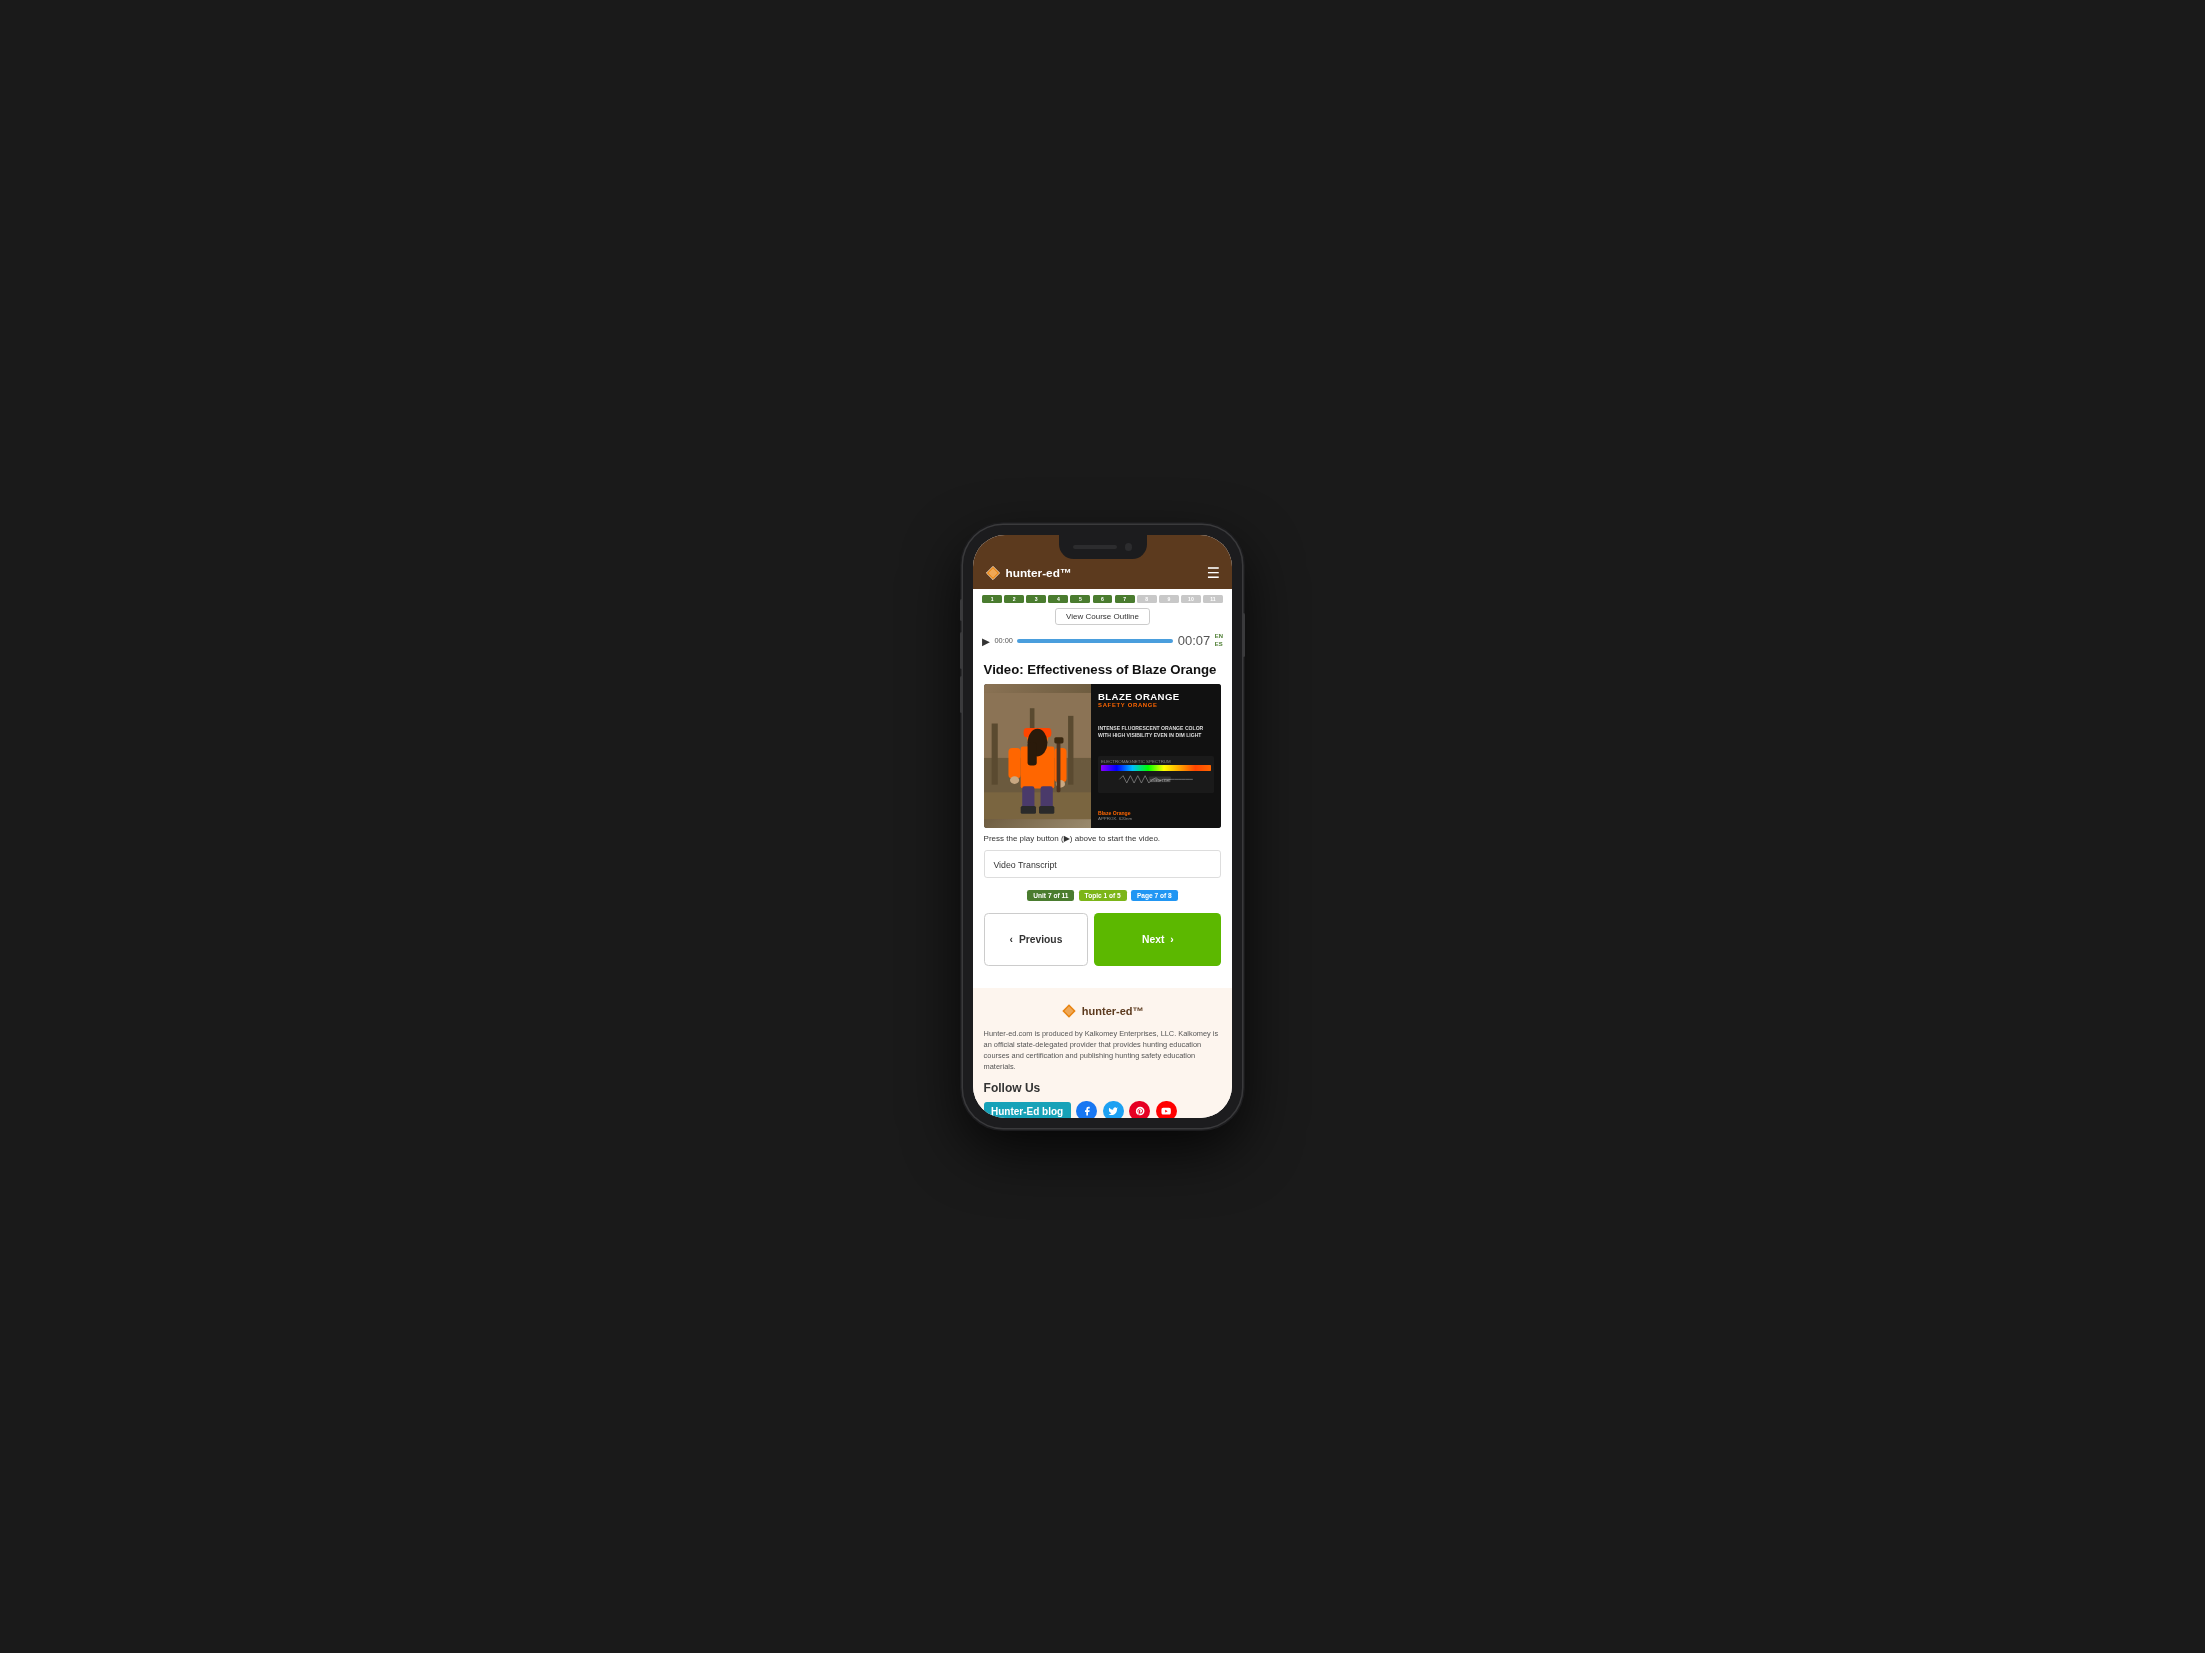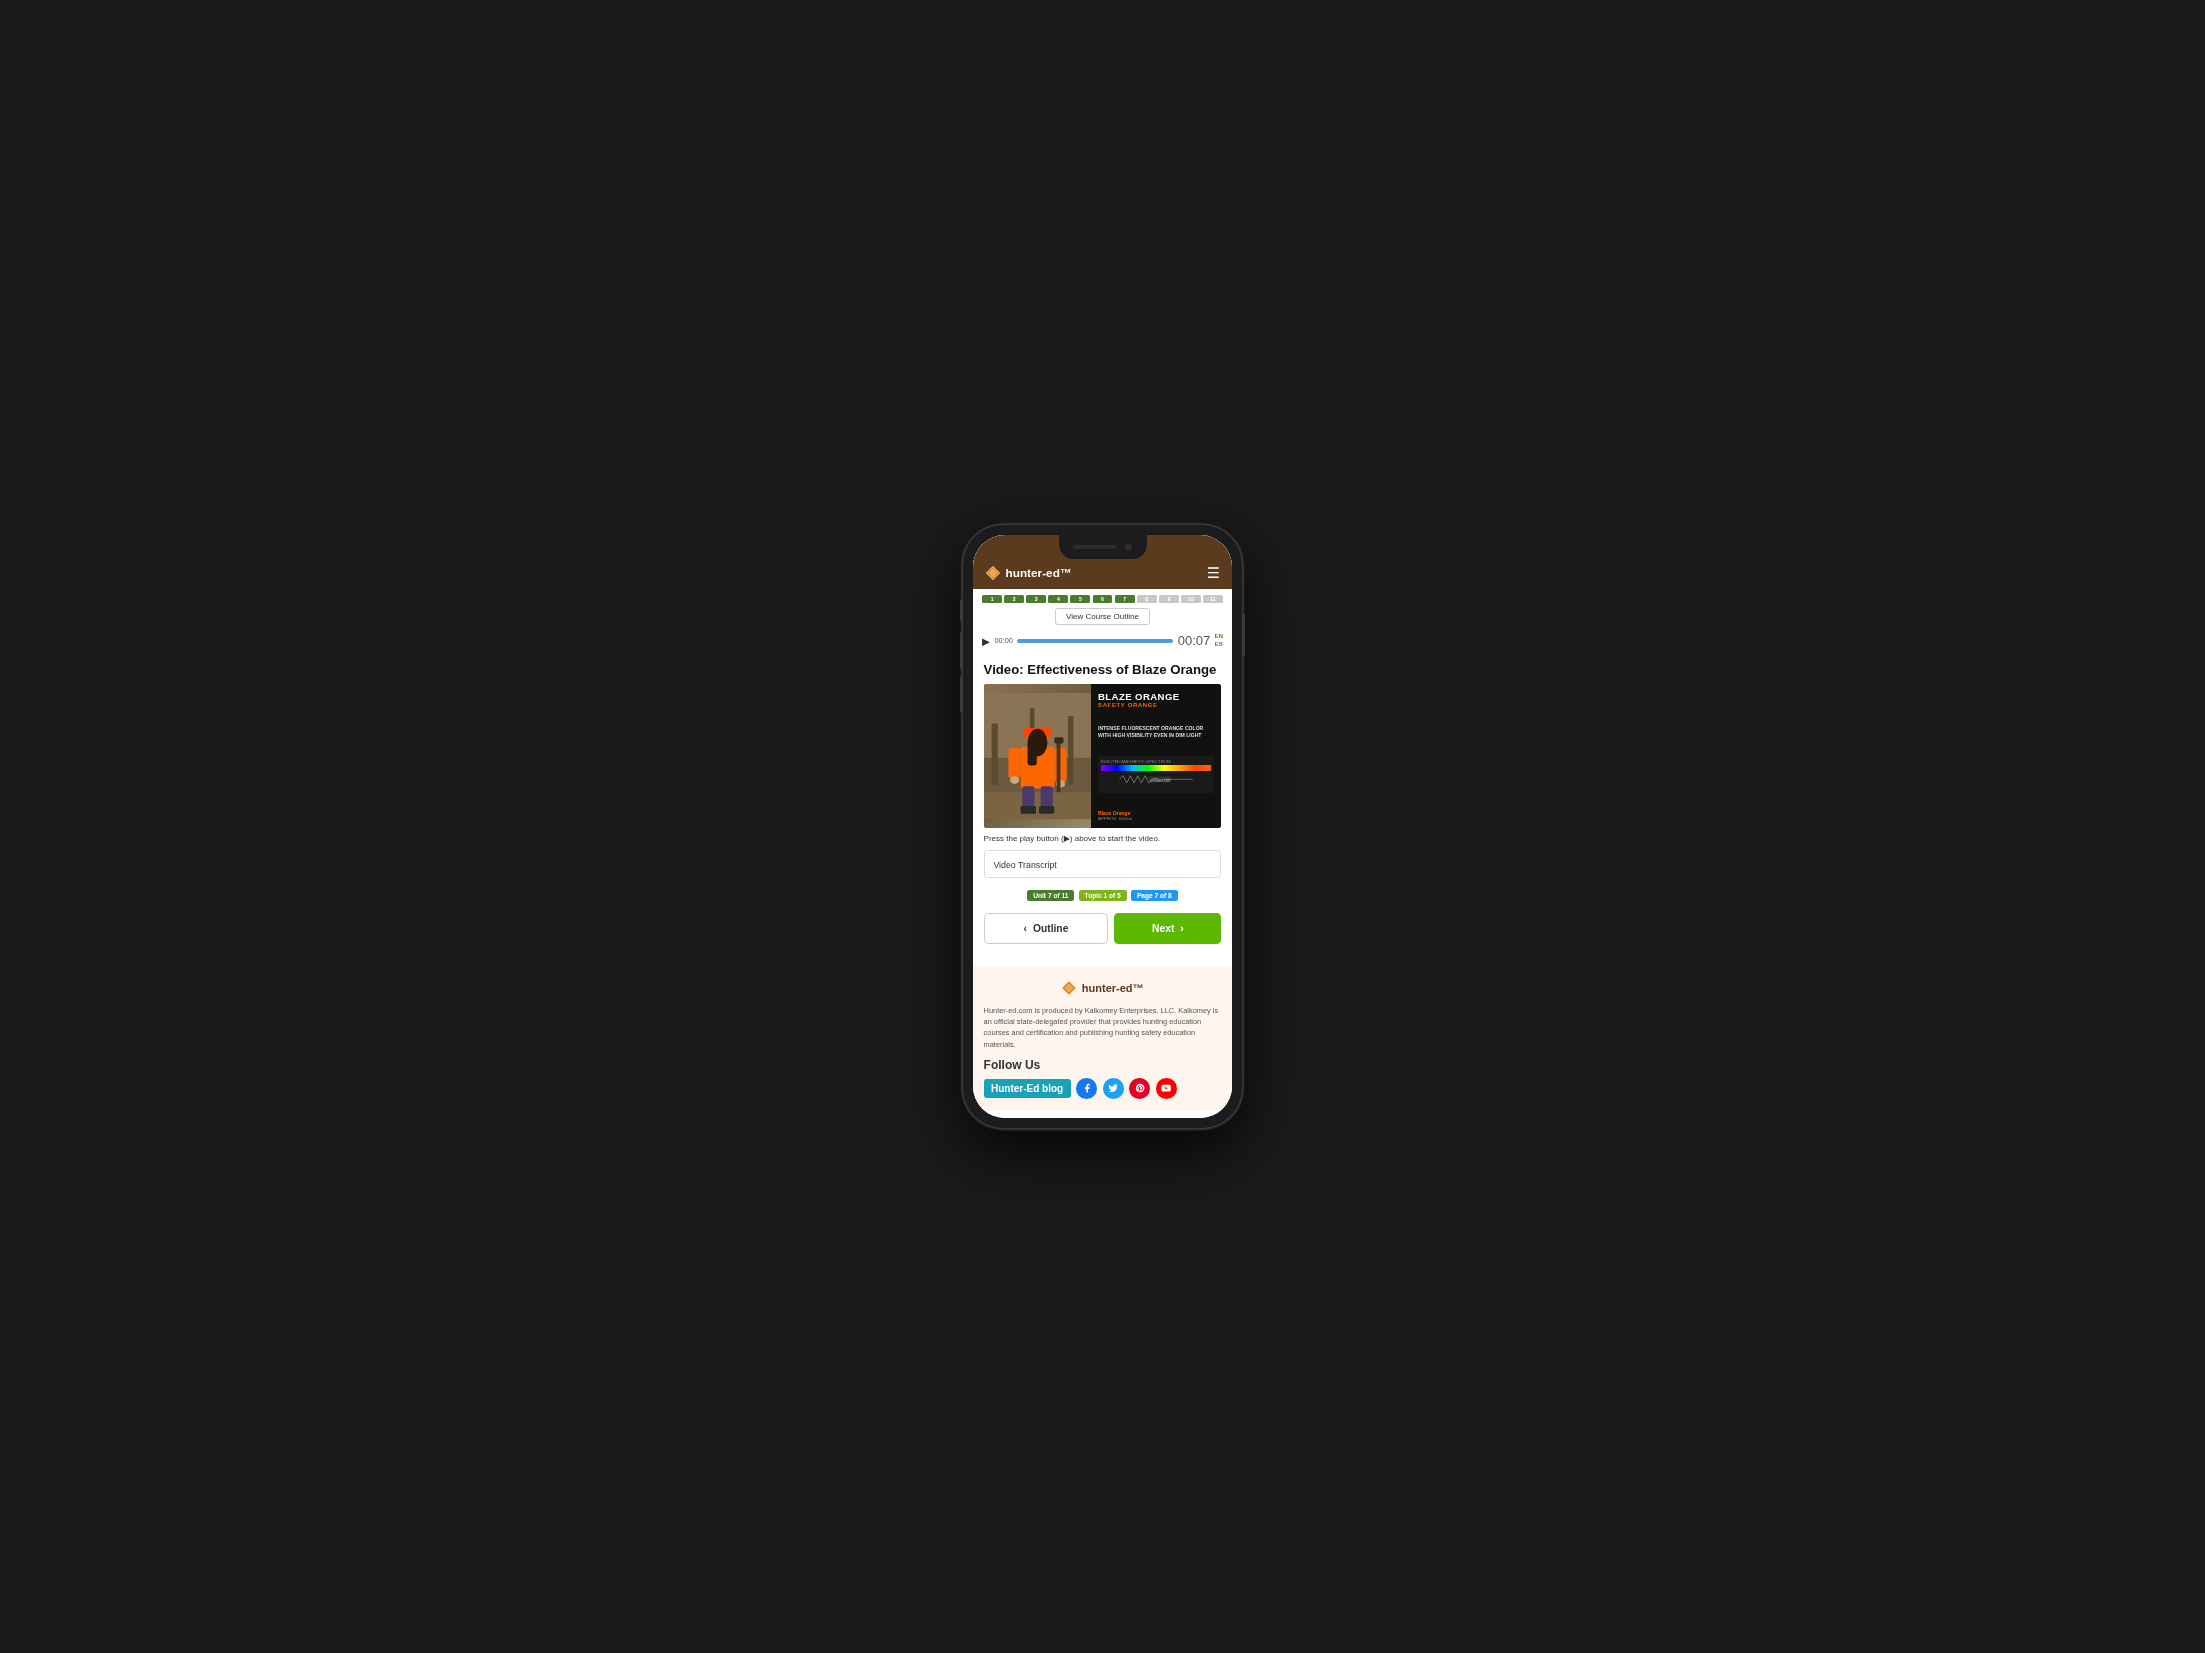--- a/index.html
+++ b/index.html
@@ -312,21 +312,21 @@
       font-weight: 600;
       color: #333;
       cursor: pointer;
       display: flex;
       align-items: center;
       justify-content: center;
       gap: 5.9px;
     }
     .btn-next {
       flex: 1;
-      padding: 1px;
+      padding: 21px;
       background: #5cb800;
       border: none;
       border-radius: 4.4px;
       font-size: 10.3px;
       font-weight: 600;
       color: #fff;
       cursor: pointer;
       display: flex;
       align-items: center;
       justify-content: center;
@@ -561,21 +561,21 @@
 
         <div class="badges-row">
           <span class="badge badge-green">Unit 7 of 11</span>
           <span class="badge badge-lime">Topic 1 of 5</span>
           <span class="badge badge-blue">Page 7 of 8</span>
         </div>
 
         <div class="nav-buttons">
           <button class="btn-prev">
             <span>‹</span>
-            <span>Outline</span>
+            <span>Previous</span>
           </button>
           <button class="btn-next">
             <span>Next</span>
             <span>›</span>
           </button>
         </div>
 
       </div>
 
       <div class="footer">

